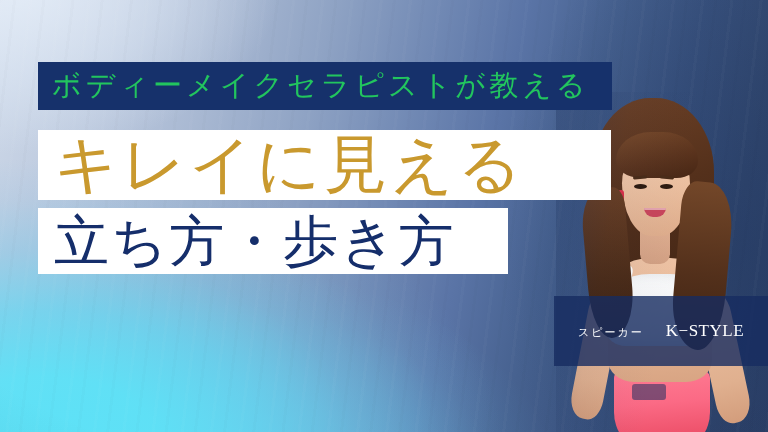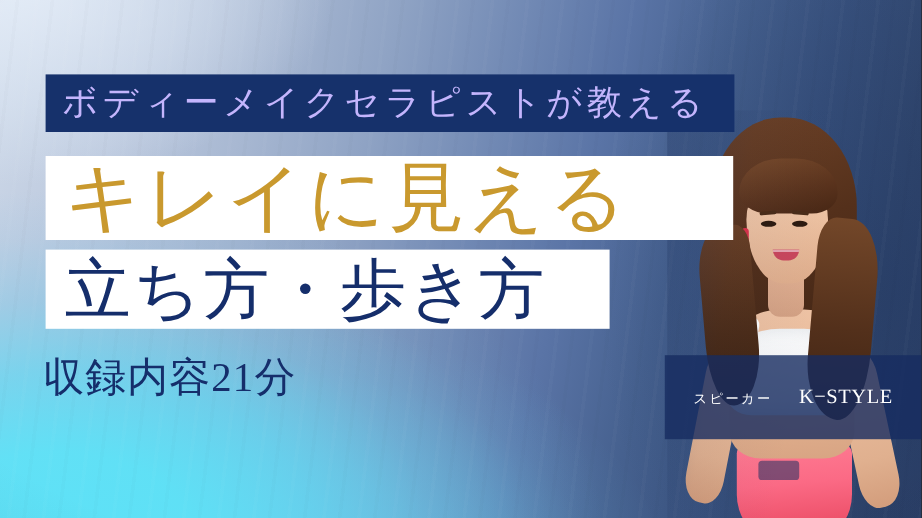--- a/index.html
+++ b/index.html
@@ -229,21 +229,21 @@
     display: flex;
     align-items: center;
     white-space: nowrap;
     box-sizing: border-box;
   }
   .band-1 {
     left: 38px; top: 62px;
     width: 574px; height: 48px;
     background: #16316b;
     padding-left: 14px;
-    color: #c4b5fd;
+    color: #22c55e;
     font-size: 29px;
     letter-spacing: 4px;
     font-weight: 400;
   }
   .band-2 {
     left: 38px; top: 130px;
     width: 573px; height: 70px;
     background: #ffffff;
     padding-left: 16px;
     color: #c9992e;
@@ -342,21 +342,20 @@
     <div class="p-hair-wave-r"></div>
     <div class="p-shadowwrap"></div>
   </div>
 
   <div class="band band-1">ボディーメイクセラピストが教える</div>
 
   <div class="band band-2">キレイに見える</div>
 
   <div class="band band-3">立ち方・歩き方</div>
 
-  <div class="duration">収録内容21分</div>
 
   <div class="speaker-plate">
     <div class="speaker-role">
       <span class="role-label">スピーカー</span>
       <span class="brand">K−STYLE</span>
     </div>
   </div>
 
 </div>
 

